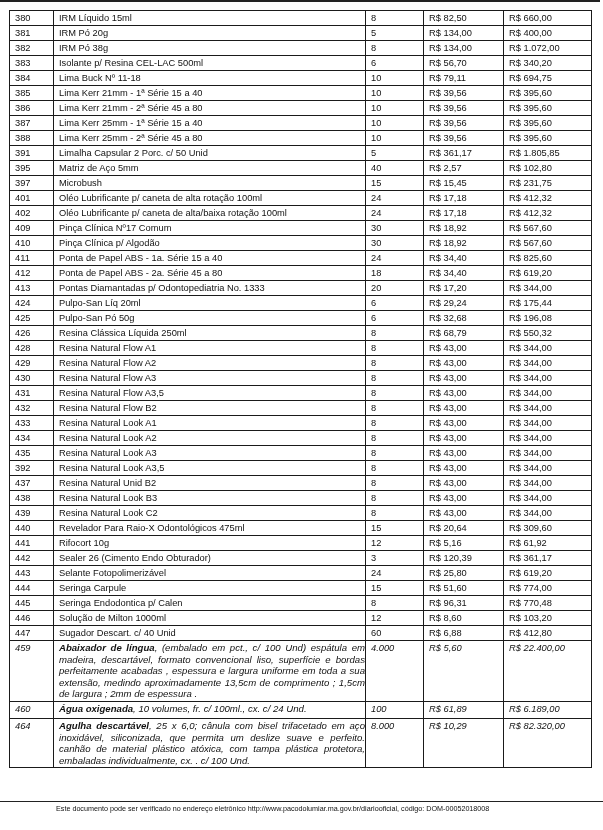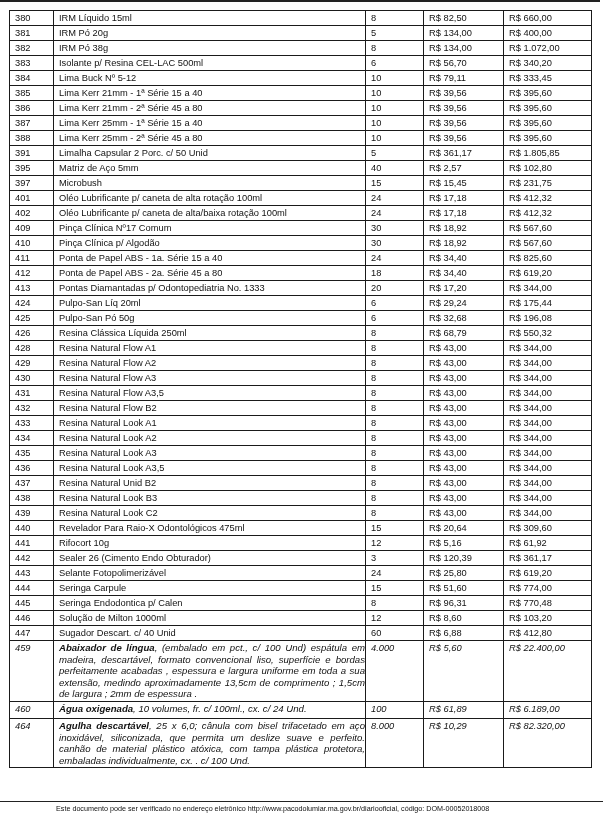--- a/index.html
+++ b/index.html
@@ -58,24 +58,24 @@
       </tr>
       <tr>
         <td>383</td>
         <td>Isolante p/ Resina CEL-LAC 500ml</td>
         <td>6</td>
         <td>R$ 56,70</td>
         <td>R$ 340,20</td>
       </tr>
       <tr>
         <td>384</td>
-        <td>Lima Buck Nº 5-12</td>
+        <td>Lima Buck Nº 11-18</td>
         <td>10</td>
         <td>R$ 79,11</td>
-        <td>R$ 333,45</td>
+        <td>R$ 694,75</td>
       </tr>
       <tr>
         <td>385</td>
         <td>Lima Kerr 21mm - 1ª Série 15 a 40</td>
         <td>10</td>
         <td>R$ 39,56</td>
         <td>R$ 395,60</td>
       </tr>
       <tr>
         <td>386</td>
@@ -239,21 +239,21 @@
         <td>R$ 344,00</td>
       </tr>
       <tr>
         <td>435</td>
         <td>Resina Natural Look A3</td>
         <td>8</td>
         <td>R$ 43,00</td>
         <td>R$ 344,00</td>
       </tr>
       <tr>
-        <td>436</td>
+        <td>392</td>
         <td>Resina Natural Look A3,5</td>
         <td>8</td>
         <td>R$ 43,00</td>
         <td>R$ 344,00</td>
       </tr>
       <tr>
         <td>437</td>
         <td>Resina Natural Unid B2</td>
         <td>8</td>
         <td>R$ 43,00</td>

